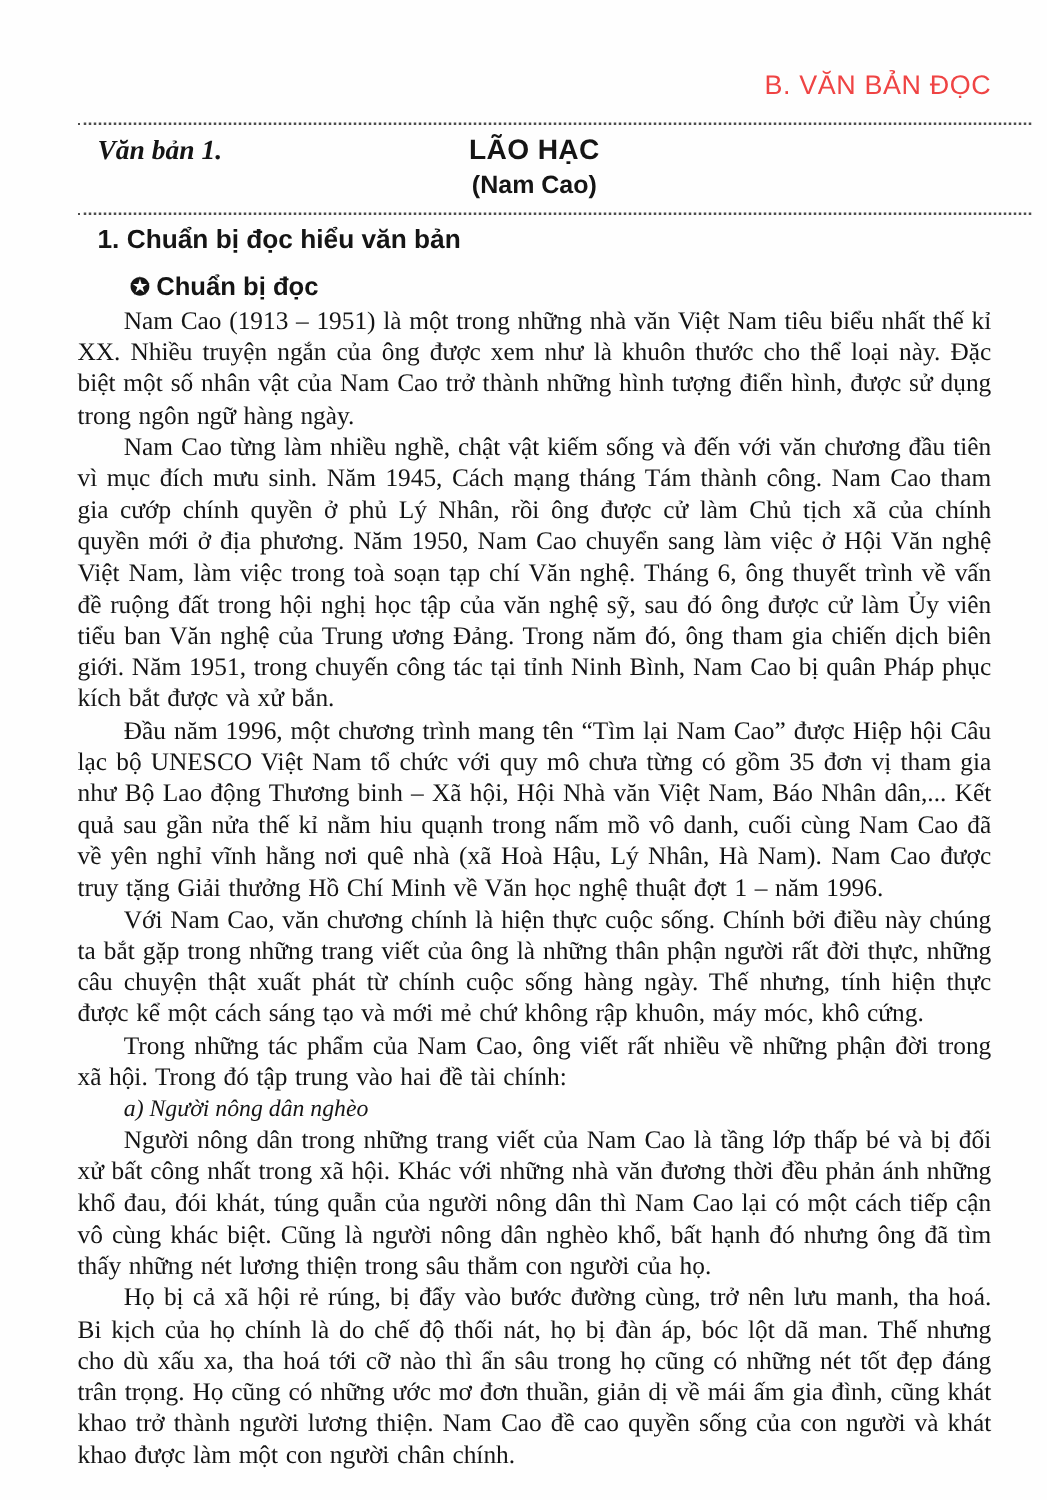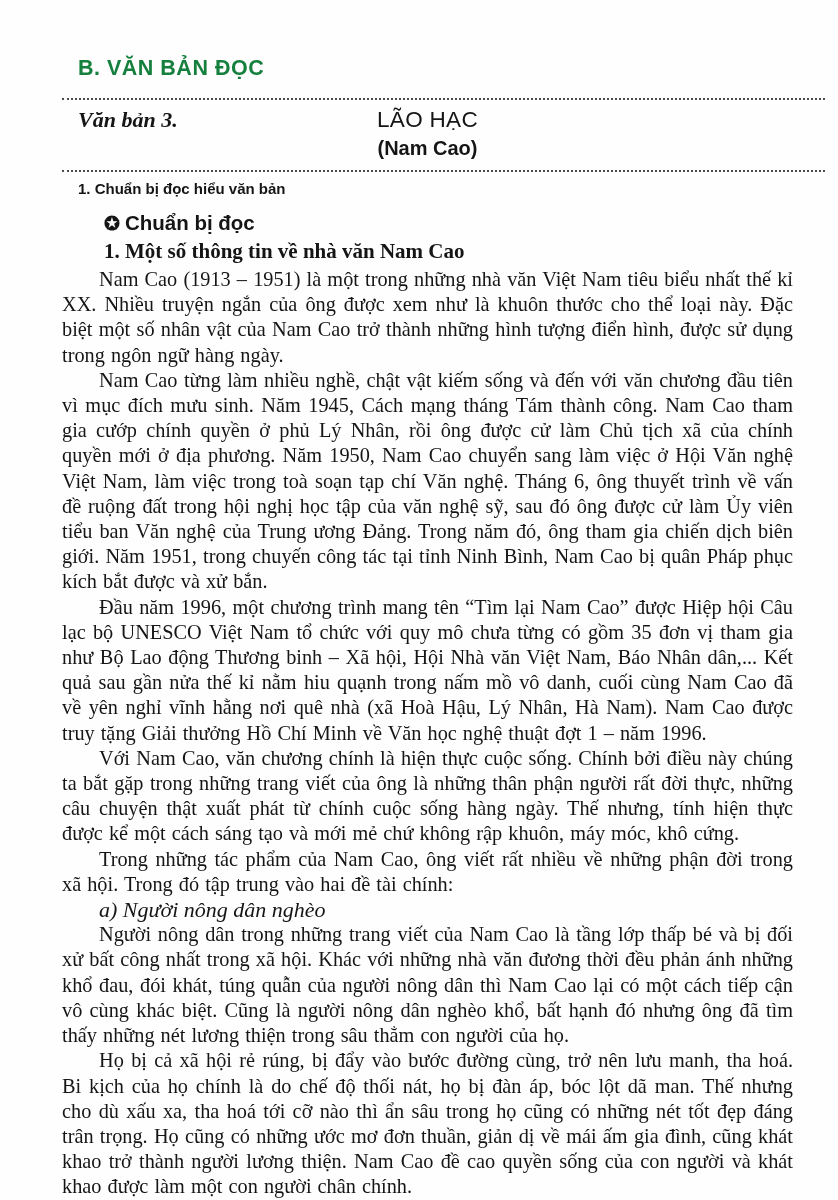--- a/index.html
+++ b/index.html
@@ -15,25 +15,26 @@
     position: relative;
     width: 838px;
     height: 1200px;
     background: #fefefe;
     padding: 56px 45px 0 62px;
     z-index: 1;
   }
   
   .section-header {
     font-family: "Liberation Sans", sans-serif;
-    font-weight: bold;
+    font-weight: normal;
     font-size: 21.5px;
     letter-spacing: 0.5px;
     padding-left: 16px;
-    color: #15803d;
+    color: #ef4444;
+    text-align: right;
   }
   .rule {
     border-top: 2px dotted #4d4d4d;
     height: 0;
     margin-right: -32px;
   }
   .rule-1 { margin-top: 17px; }
   .rule-2 { margin-top: 4px; }
   .title-block {
     position: relative;
@@ -45,35 +46,35 @@
     left: 16px;
     top: 7px;
     font-family: "Liberation Serif", serif;
     font-weight: bold;
     font-style: italic;
     font-size: 22px;
   }
   .doc-title {
     text-align: center;
     font-family: "Liberation Sans", sans-serif;
-    font-weight: normal;
+    font-weight: bold;
     font-size: 22.5px;
     letter-spacing: 0.3px;
   }
   .doc-author {
     text-align: center;
     font-family: Liberation Sans, sans-serif;
     font-weight: bold;
     font-size: 20px;
     margin-top: 4px;
   }
   .h1 {
     font-family: "Liberation Sans", sans-serif;
     font-weight: bold;
-    font-size: 15px;
+    font-size: 21px;
     margin-top: 8px;
     padding-left: 16px;
   }
   .h2 {
     font-family: "Liberation Sans", sans-serif;
     font-weight: bold;
     font-size: 20.5px;
     margin-top: 14px;
     padding-left: 42px;
   }
@@ -88,21 +89,21 @@
   
   .body-text p {
     font-size: 20.3px;
     line-height: 25.2px;
     text-align: justify;
     text-indent: 37px;
     word-spacing: 1px;
   }
   .sub-italic {
     font-style: italic;
-    font-size: 22px;
+    font-size: 19px;
     line-height: 25.2px;
     padding-left: 37px;
   }
   .body-text { margin-top: 3px; }
   
   .ghost {
     position: absolute;
     opacity: 0.10;
     filter: blur(1.5px);
     background: repeating-linear-gradient(
@@ -136,34 +137,33 @@
 <div class="ghost" style="left:520px; top:1040px; width:310px; height:80px;"></div>
 <div class="ghost" style="left:600px; top:755px; width:230px; height:30px;"></div>
 
 <div class="page">
 
   <div class="section-header">B. VĂN BẢN ĐỌC</div>
 
   <div class="rule rule-1"></div>
 
   <div class="title-block">
-    <span class="doc-label">Văn bản 3.</span>
+    <span class="doc-label">Văn bản 1.</span>
     <div class="doc-title">LÃO HẠC</div>
     <div class="doc-author">(Nam Cao)</div>
   </div>
 
   <div class="rule rule-2"></div>
 
   <div class="h1">1. Chuẩn bị đọc hiểu văn bản</div>
 
   <div class="h2">
     <span class="star">✪</span><span>Chuẩn bị đọc</span>
   </div>
 
-  <div class="h3">1. Một số thông tin về nhà văn Nam Cao</div>
 
   <div class="body-text">
     <p>Nam Cao (1913 – 1951) là một trong những nhà văn Việt Nam tiêu biểu nhất thế kỉ XX. Nhiều truyện ngắn của ông được xem như là khuôn thước cho thể loại này. Đặc biệt một số nhân vật của Nam Cao trở thành những hình tượng điển hình, được sử dụng trong ngôn ngữ hàng ngày.</p>
     <p>Nam Cao từng làm nhiều nghề, chật vật kiếm sống và đến với văn chương đầu tiên vì mục đích mưu sinh. Năm 1945, Cách mạng tháng Tám thành công. Nam Cao tham gia cướp chính quyền ở phủ Lý Nhân, rồi ông được cử làm Chủ tịch xã của chính quyền mới ở địa phương. Năm 1950, Nam Cao chuyển sang làm việc ở Hội Văn nghệ Việt Nam, làm việc trong toà soạn tạp chí Văn nghệ. Tháng 6, ông thuyết trình về vấn đề ruộng đất trong hội nghị học tập của văn nghệ sỹ, sau đó ông được cử làm Ủy viên tiểu ban Văn nghệ của Trung ương Đảng. Trong năm đó, ông tham gia chiến dịch biên giới. Năm 1951, trong chuyến công tác tại tỉnh Ninh Bình, Nam Cao bị quân Pháp phục kích bắt được và xử bắn.</p>
     <p>Đầu năm 1996, một chương trình mang tên “Tìm lại Nam Cao” được Hiệp hội Câu lạc bộ UNESCO Việt Nam tổ chức với quy mô chưa từng có gồm 35 đơn vị tham gia như Bộ Lao động Thương binh – Xã hội, Hội Nhà văn Việt Nam, Báo Nhân dân,... Kết quả sau gần nửa thế kỉ nằm hiu quạnh trong nấm mồ vô danh, cuối cùng Nam Cao đã về yên nghỉ vĩnh hằng nơi quê nhà (xã Hoà Hậu, Lý Nhân, Hà Nam). Nam Cao được truy tặng Giải thưởng Hồ Chí Minh về Văn học nghệ thuật đợt 1 – năm 1996.</p>
     <p>Với Nam Cao, văn chương chính là hiện thực cuộc sống. Chính bởi điều này chúng ta bắt gặp trong những trang viết của ông là những thân phận người rất đời thực, những câu chuyện thật xuất phát từ chính cuộc sống hàng ngày. Thế nhưng, tính hiện thực được kể một cách sáng tạo và mới mẻ chứ không rập khuôn, máy móc, khô cứng.</p>
     <p>Trong những tác phẩm của Nam Cao, ông viết rất nhiều về những phận đời trong xã hội. Trong đó tập trung vào hai đề tài chính:</p>
     <div class="sub-italic">a) Người nông dân nghèo</div>
     <p>Người nông dân trong những trang viết của Nam Cao là tầng lớp thấp bé và bị đối xử bất công nhất trong xã hội. Khác với những nhà văn đương thời đều phản ánh những khổ đau, đói khát, túng quẫn của người nông dân thì Nam Cao lại có một cách tiếp cận vô cùng khác biệt. Cũng là người nông dân nghèo khổ, bất hạnh đó nhưng ông đã tìm thấy những nét lương thiện trong sâu thẳm con người của họ.</p>
     <p>Họ bị cả xã hội rẻ rúng, bị đẩy vào bước đường cùng, trở nên lưu manh, tha hoá. Bi kịch của họ chính là do chế độ thối nát, họ bị đàn áp, bóc lột dã man. Thế nhưng cho dù xấu xa, tha hoá tới cỡ nào thì ẩn sâu trong họ cũng có những nét tốt đẹp đáng trân trọng. Họ cũng có những ước mơ đơn thuần, giản dị về mái ấm gia đình, cũng khát khao trở thành người lương thiện. Nam Cao đề cao quyền sống của con người và khát khao được làm một con người chân chính.</p>

